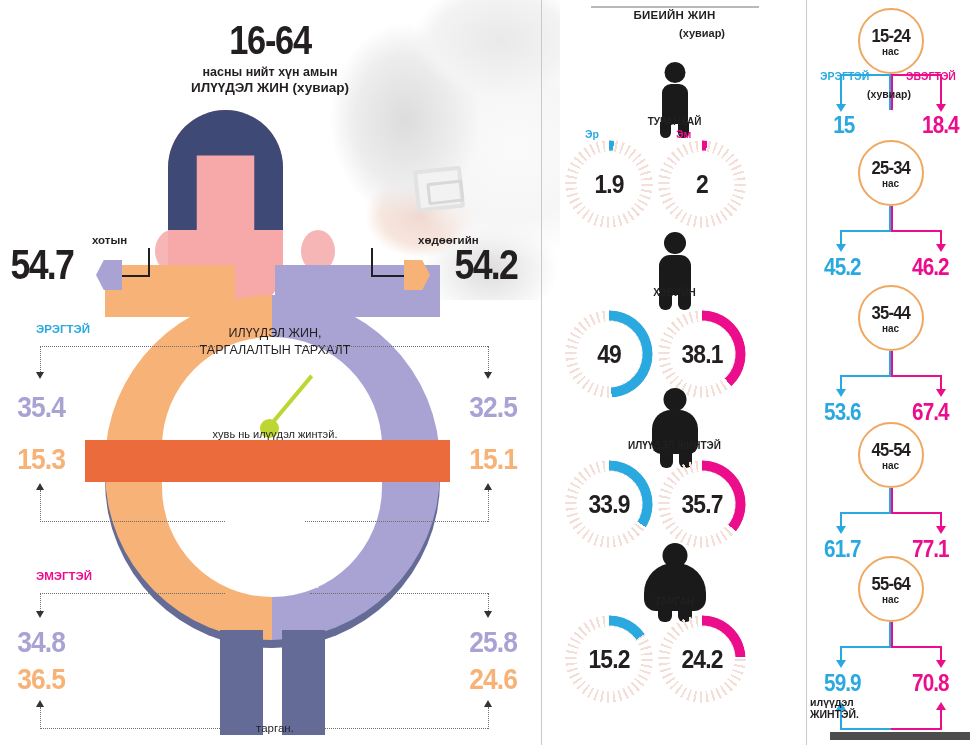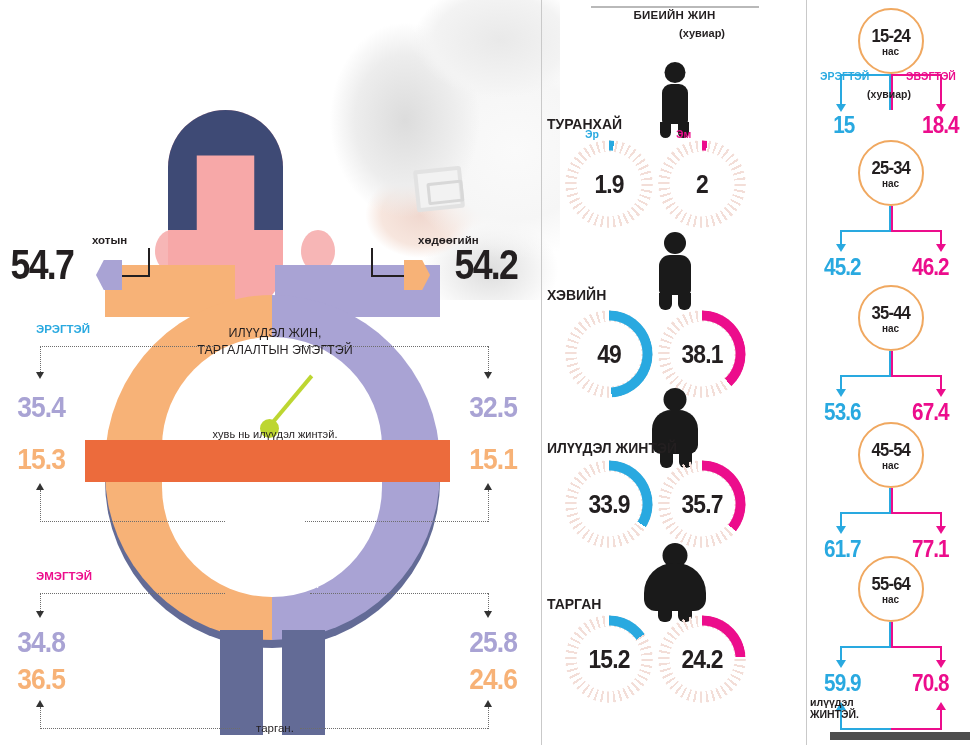--- a/index.html
+++ b/index.html
@@ -113,22 +113,22 @@
   
   .mid { position:absolute; left:547px; top:0; width:255px; height:745px; }
   .mid-hdr { position:absolute; left:0; top:4px; width:100%; text-align:center; }
   .mid-hdr .h1 { font-size:11px; font-weight:bold; color:#231f20; letter-spacing:.3px; }
   .mid-hdr .rule { width:168px; height:2px; background:#b9b9b9; margin:2px auto 1px; }
   .mid-hdr .h2 { font-size:11.5px; font-weight:bold; color:#231f20; letter-spacing:.3px; }
   .mid-hdr .h3 { font-size:11px; font-weight:bold; color:#231f20; margin-top:6px; margin-left:55px; }
 
   .mrow { position:absolute; left:0; width:255px; }
   .mrow .icon { position:absolute; left:50%; transform:translateX(-50%); top:0; }
-  .mrow .cat { position:absolute; left:0; width:100%; text-align:left;
-               font-size:14px; font-weight:bold; color:#231f20; }
+  .mrow .cat { position:absolute; left:0; width:100%; text-align:center;
+               font-size:10px; font-weight:bold; color:#231f20; }
   .gauge { position:absolute; width:88px; height:88px; }
   .gauge .ticks { position:absolute; inset:0; border-radius:50%;
       background:
         repeating-conic-gradient(from 0deg, #f3ded8 0deg 3deg, rgba(255,255,255,0) 3deg 9deg);
       -webkit-mask: radial-gradient(circle, transparent 32px, #000 33px, #000 44px, transparent 45px);
               mask: radial-gradient(circle, transparent 32px, #000 33px, #000 44px, transparent 45px); }
   .gauge .arc { position:absolute; inset:0; border-radius:50%;
       -webkit-mask: radial-gradient(circle, transparent 33px, #000 34px, #000 43px, transparent 44px);
               mask: radial-gradient(circle, transparent 33px, #000 34px, #000 43px, transparent 44px); }
   .gauge .num { position:absolute; inset:0; display:flex; align-items:center; justify-content:center;
@@ -176,20 +176,25 @@
 <div id="root">
 
   <div class="photo">
     <div class="buckle"></div>
   </div>
 
   <div class="vrule" style="left:541px; top:0; height:745px;"></div>
   <div class="vrule" style="left:806px; top:0; height:745px;"></div>
   <div class="bottombar"></div>
 
+  <div class="hdr">
+    <div class="big">16-64</div>
+    <div class="l1">насны нийт хүн амын</div>
+    <div class="l2">ИЛҮҮДЭЛ ЖИН (хувиар)</div>
+  </div>
 
   <div class="figure">
     <div class="ears">
       <div class="ear l"></div>
       <div class="ear r"></div>
     </div>
     <div class="head"></div>
     <div class="hair"></div>
 
     <div class="shoulder l"></div>
@@ -205,21 +210,21 @@
 
     <div class="band"></div>
 
     <div class="legs">
       <div class="leg l"></div>
       <div class="leg r"></div>
     </div>
 
     <div class="ctxt t1">
       <span>ИЛҮҮДЭЛ ЖИН,</span><br>
-      <span>ТАРГАЛАЛТЫН ЭМЭГТЭЙ</span>
+      <span>ТАРГАЛАЛТЫН ТАРХАЛТ</span>
     </div>
     <div class="pin">
       <div class="needle"></div>
       <div class="dot"></div>
     </div>
     <div class="ctxt t2">хувь нь илүүдэл жинтэй.</div>
     <div class="ctxt t3">хувь нь тарган.</div>
     <div class="ctxt t4">илүүдэл жинтэй.</div>
     <div class="ctxt t5">тарган.</div>
   </div>

